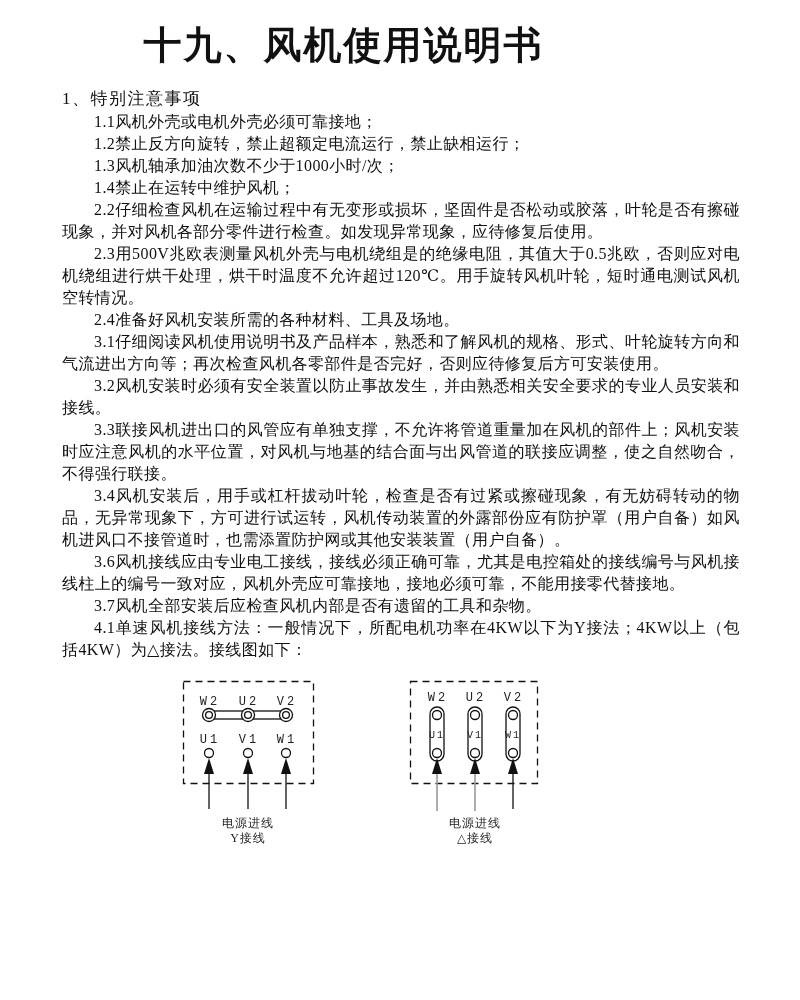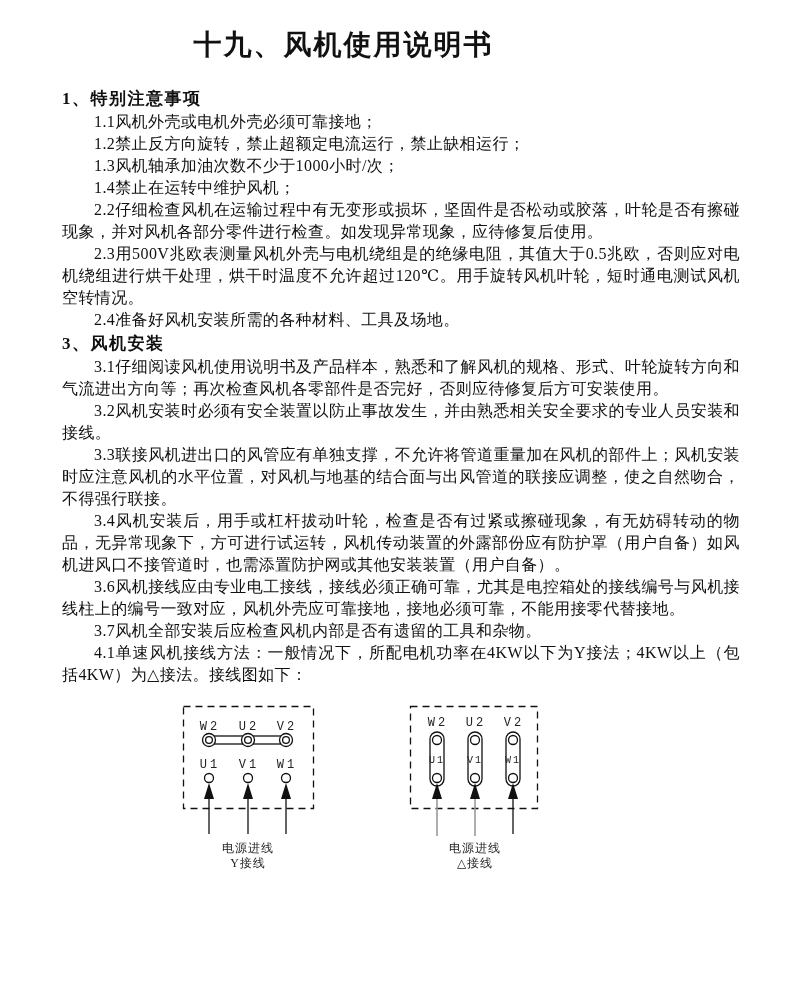--- a/index.html
+++ b/index.html
@@ -7,26 +7,26 @@
     position:relative;
     width:800px;height:1000px;
     background:#ffffff;
     box-sizing:border-box;
     padding:26px 60px 0 62px;
     font-family:"Liberation Serif","DejaVu Serif",serif;
     color:#111111;
     overflow:hidden;
   }
   .doc-title{
-    font-size:28px;line-height:38px;font-weight:700;
+    font-size:38px;line-height:38px;font-weight:700;
     text-align:center;letter-spacing:2px;
     margin:0 115px 23px 0;
   }
   h2.sec{
-    font-size:17px;line-height:24px;font-weight:700;
+    font-size:17px;line-height:24px;font-weight:400;
     letter-spacing:1.5px;margin:1px 0 0 0;
   }
   p.para{
     font-size:16px;line-height:22px;margin:0;
     text-indent:32px;text-align:justify;letter-spacing:0.4px;
   }
   .diagrams{position:relative;height:174px;margin-top:20px;}
   svg.diag{position:absolute;top:0;overflow:visible;}
   #svg-star{left:121px;}
   #svg-delta{left:348px;}
@@ -63,21 +63,20 @@
     <p class="para">1.4禁止在运转中维护风机；</p>
   </section>
 
   <section>
     <p class="para">2.2仔细检查风机在运输过程中有无变形或损坏，坚固件是否松动或胶落，叶轮是否有擦碰现象，并对风机各部分零件进行检查。如发现异常现象，应待修复后使用。</p>
     <p class="para">2.3用500V兆欧表测量风机外壳与电机绕组是的绝缘电阻，其值大于0.5兆欧，否则应对电机绕组进行烘干处理，烘干时温度不允许超过120℃。用手旋转风机叶轮，短时通电测试风机空转情况。</p>
     <p class="para">2.4准备好风机安装所需的各种材料、工具及场地。</p>
   </section>
 
   <section>
-    <h2 class="sec">3、风机安装</h2>
     <p class="para">3.1仔细阅读风机使用说明书及产品样本，熟悉和了解风机的规格、形式、叶轮旋转方向和气流进出方向等；再次检查风机各零部件是否完好，否则应待修复后方可安装使用。</p>
     <p class="para">3.2风机安装时必须有安全装置以防止事故发生，并由熟悉相关安全要求的专业人员安装和接线。</p>
     <p class="para">3.3联接风机进出口的风管应有单独支撑，不允许将管道重量加在风机的部件上；风机安装时应注意风机的水平位置，对风机与地基的结合面与出风管道的联接应调整，使之自然吻合，不得强行联接。</p>
     <p class="para">3.4风机安装后，用手或杠杆拔动叶轮，检查是否有过紧或擦碰现象，有无妨碍转动的物品，无异常现象下，方可进行试运转，风机传动装置的外露部份应有防护罩（用户自备）如风机进风口不接管道时，也需添置防护网或其他安装装置（用户自备）。</p>
     <p class="para">3.6风机接线应由专业电工接线，接线必须正确可靠，尤其是电控箱处的接线编号与风机接线柱上的编号一致对应，风机外壳应可靠接地，接地必须可靠，不能用接零代替接地。</p>
     <p class="para">3.7风机全部安装后应检查风机内部是否有遗留的工具和杂物。</p>
   </section>
 
   <section>
     <p class="para">4.1单速风机接线方法：一般情况下，所配电机功率在4KW以下为Y接法；4KW以上（包括4KW）为△接法。接线图如下：</p>

